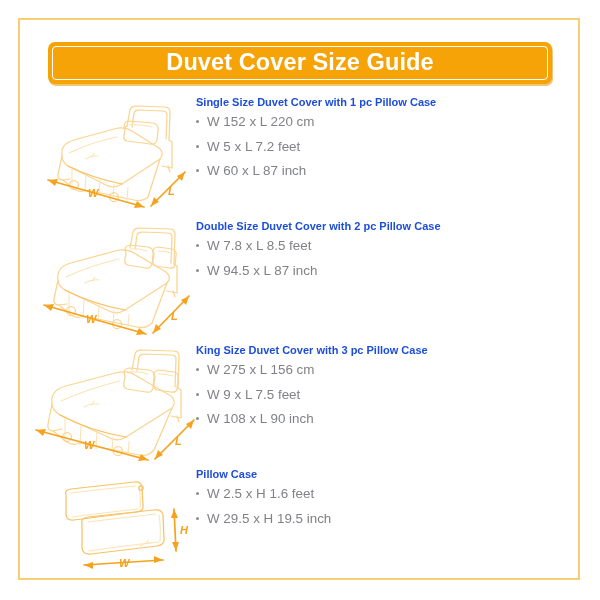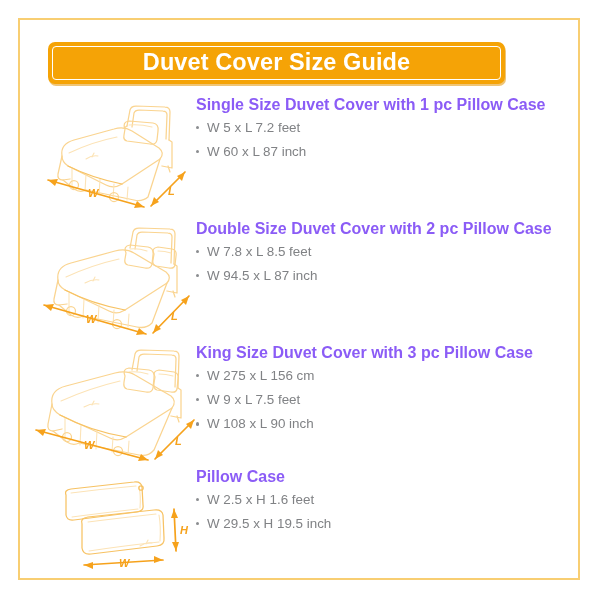--- a/index.html
+++ b/index.html
@@ -33,21 +33,21 @@
     border: 2px solid #F8CE72;
     box-sizing: border-box;
     pointer-events: none;
   }
 
   
   #title-bar {
     position: absolute;
     left: 48px;
     top: 42px;
-    width: 457px;
+    width: 504px;
     height: 42px;
     background: #F5A306;
     border-radius: 7px;
     box-sizing: border-box;
     box-shadow: 1px 2px 0 rgba(226,150,5,0.55);
   }
   #title-inner {
     position: absolute;
     left: 4px;
     top: 4px;
@@ -89,22 +89,22 @@
   }
   .illus svg { display: block; }
 
   .txt {
     position: absolute;
     left: 174px;
     top: 0;
     width: 386px;
   }
   .heading {
-    color: #8b5cf6;
-    font-size: 16px;
+    color: #1d4ed8;
+    font-size: 11px;
     font-weight: bold;
     line-height: 1.1;
     margin: 0 0 7px 0;
     white-space: nowrap;
   }
   .specs {
     list-style: none;
     margin: 0;
     padding: 0;
   }
@@ -193,20 +193,21 @@
           <path class="arrw" d="M129 110 L163 76"></path>
           <path class="arrhead" d="M129 110 L132 101 L137 106 Z"></path>
           <path class="arrhead" d="M163 76 L160 85 L155 80 Z"></path>
           <text class="dimlabel" x="146" y="99">L</text>
         </g>
       </svg>
     </div>
     <div class="txt">
       <div class="heading">Single Size Duvet Cover with 1 pc Pillow Case</div>
       <ul class="specs">
+        <li>W 152 x L 220 cm</li>
         <li>W 5 x L 7.2 feet</li>
         <li>W 60 x L 87 inch</li>
       </ul>
     </div>
   </div>
 
   <div class="row row-1">
     <div class="illus">
       <svg viewBox="0 0 178 118" width="178" height="118" aria-hidden="true">
         <g>

